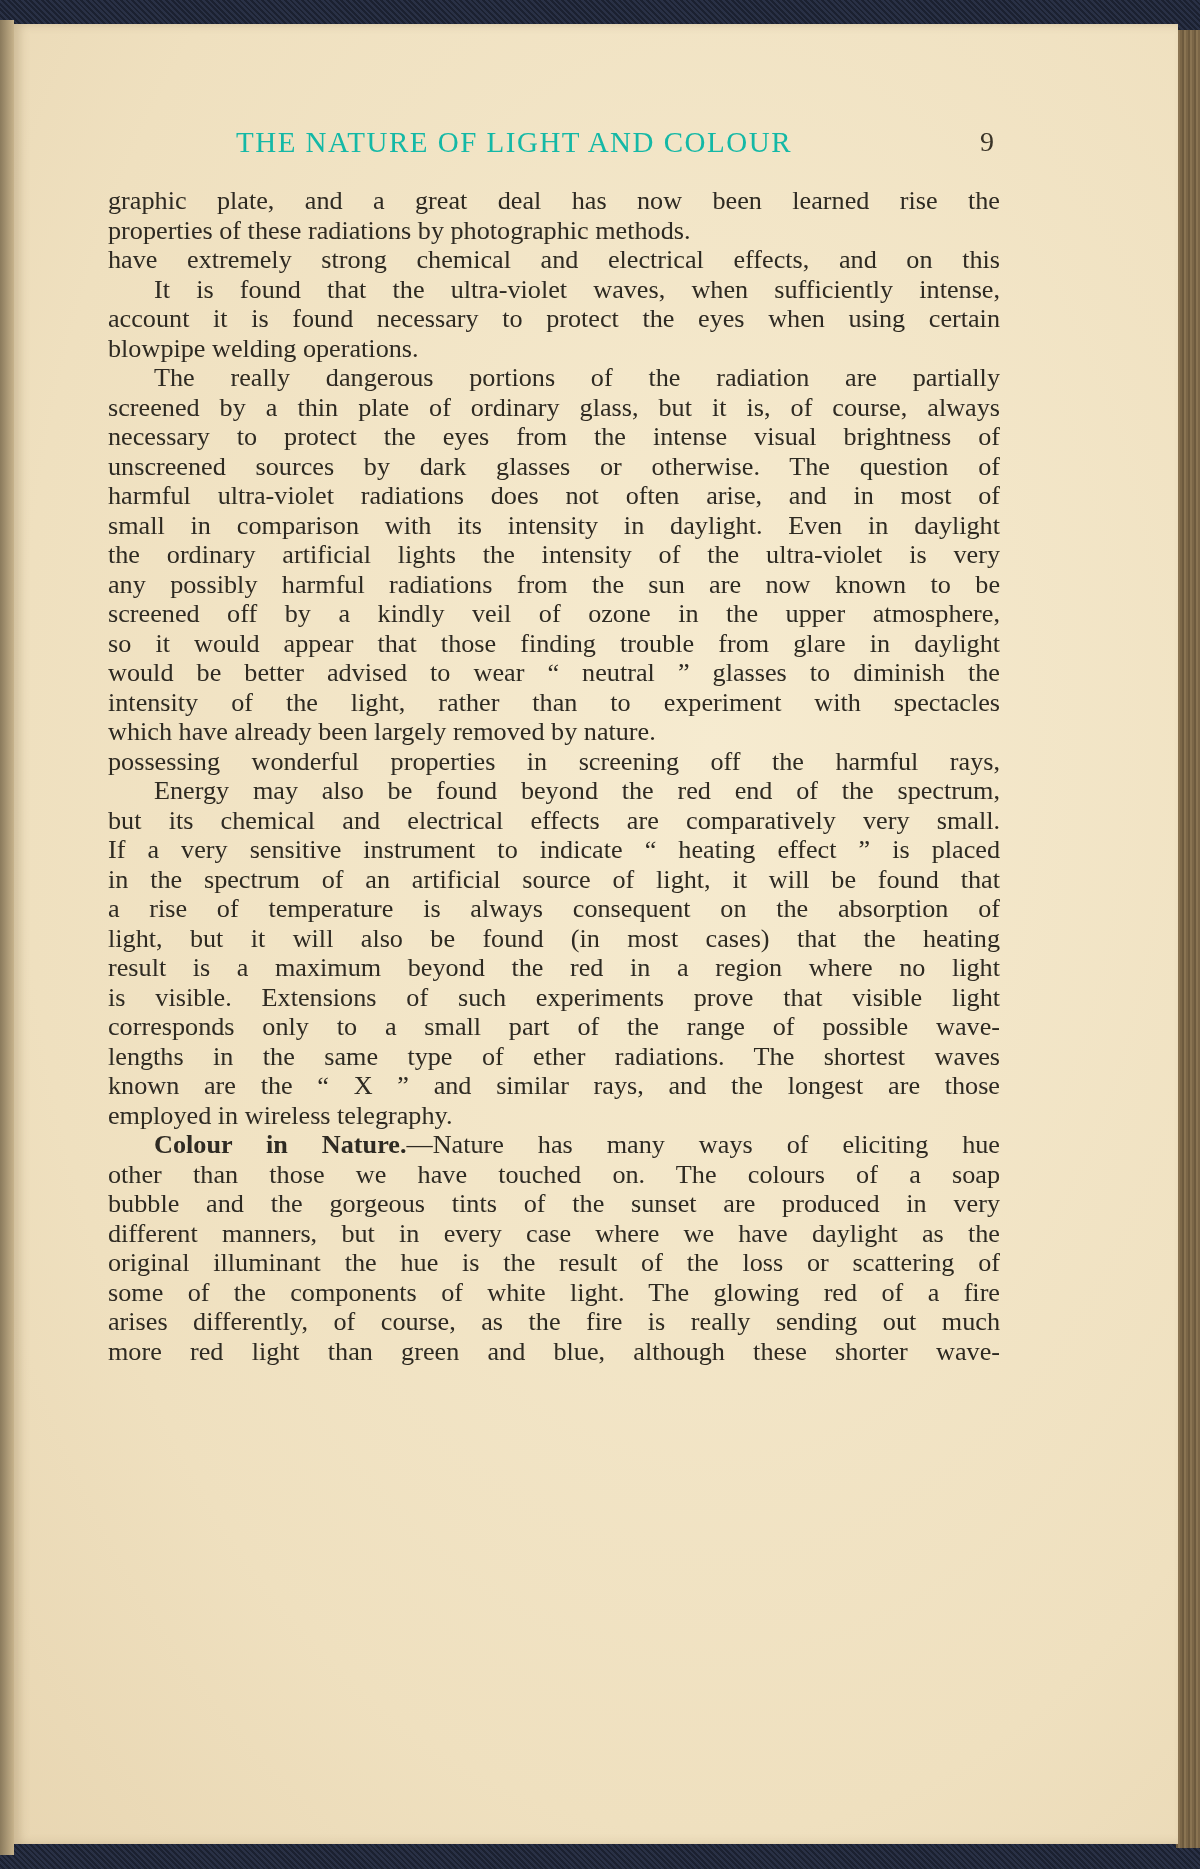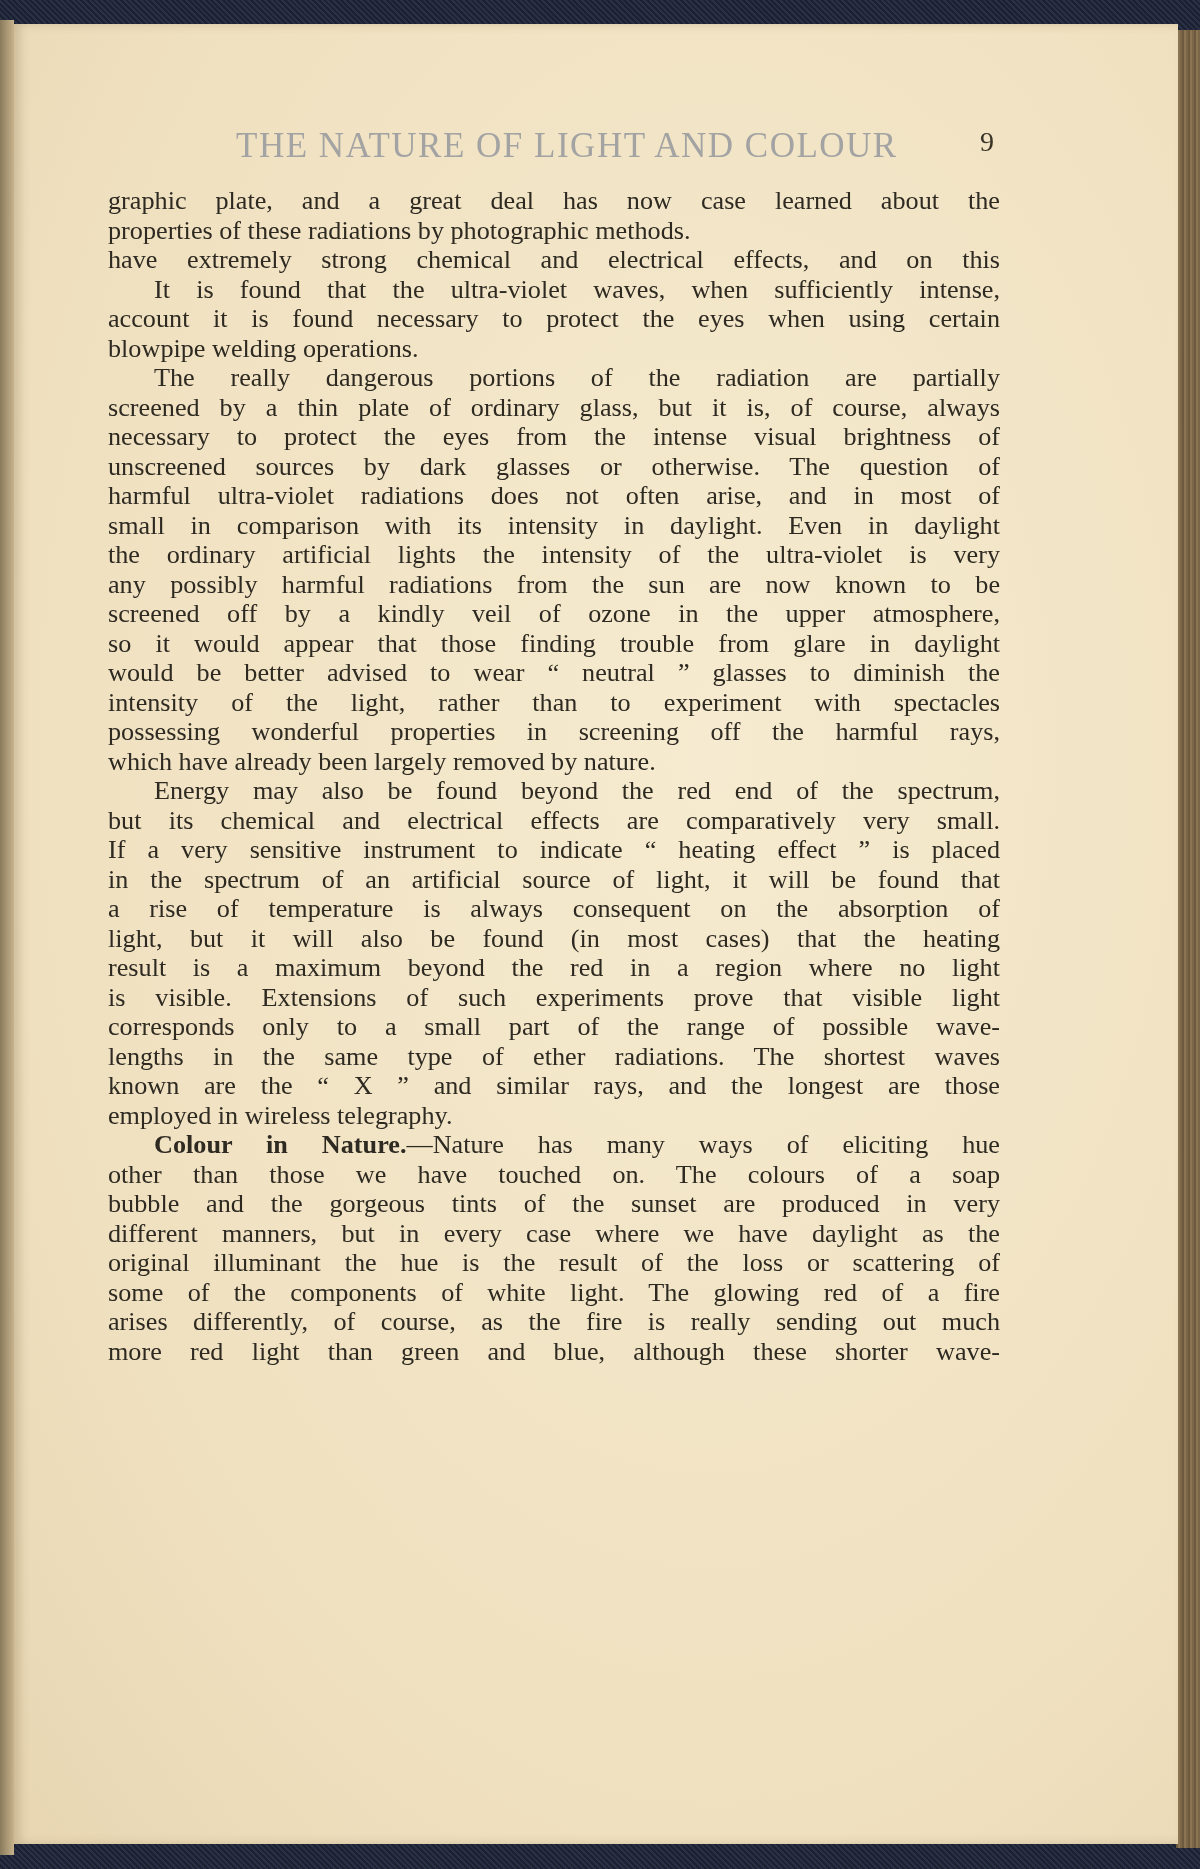--- a/index.html
+++ b/index.html
@@ -17,22 +17,22 @@
     background:repeating-linear-gradient(90deg,#6d5a3e 0 2px,#8a7452 2px 4px,#7b6647 4px 6px);
   }
   .page {
     position:absolute; left:14px; top:24px; width:1164px; height:1820px;
     background:#f1e4c6;
     background-image: radial-gradient(ellipse at 60% 40%, #f6ebd0 0%, #efe0bf 70%, #e8d6b2 100%);
     box-shadow: inset 6px 0 10px rgba(120,95,60,0.25);
   }
   .running-head {
     position:absolute; top:126px; left:236px; width:760px;
-    font-family:"Liberation Serif", serif; font-size:35px; letter-spacing:1.5px;
-    color:#a3a3a3;
+    font-family:"Liberation Serif", serif; font-size:29px; letter-spacing:1.5px;
+    color:#14b8a6;
   }
   .page-number {
     position:absolute; top:126px; left:980px;
     font-family:"Liberation Serif", serif; font-size:28px; color:#3a3428;
   }
   .body-text {
     position:absolute; top:186px; left:108px; width:892px;
     font-family:"Liberation Serif", serif; font-size:26.2px; line-height:29.5px;
     color:#2e2a22; text-align:justify;
   }
@@ -47,42 +47,42 @@
 <div class="left-edge"></div>
 <div class="right-edge"></div>
 
 <div class="page"></div>
 
 <div class="running-head">THE NATURE OF LIGHT AND COLOUR</div>
 <div class="page-number">9</div>
 
 <div class="body-text">
 
-  <span class="line">graphic plate, and a great deal has now case learned about the</span>
+  <span class="line">graphic plate, and a great deal has now been learned rise the</span>
   <span class="line last">properties of these radiations by photographic methods.</span>
 
   <span class="line">have extremely strong chemical and electrical effects, and on this</span>
   <span class="line indent">It is found that the ultra-violet waves, when sufficiently intense,</span>
   <span class="line">account it is found necessary to protect the eyes when using certain</span>
   <span class="line last">blowpipe welding operations.</span>
 
   <span class="line indent">The really dangerous portions of the radiation are partially</span>
   <span class="line">screened by a thin plate of ordinary glass, but it is, of course, always</span>
   <span class="line">necessary to protect the eyes from the intense visual brightness of</span>
   <span class="line">unscreened sources by dark glasses or otherwise.  The question of</span>
   <span class="line">harmful ultra-violet radiations does not often arise, and in most of</span>
   <span class="line">small in comparison with its intensity in daylight.  Even in daylight</span>
   <span class="line">the ordinary artificial lights the intensity of the ultra-violet is very</span>
   <span class="line">any possibly harmful radiations from the sun are now known to be</span>
   <span class="line">screened off by a kindly veil of ozone in the upper atmosphere,</span>
   <span class="line">so it would appear that those finding trouble from glare in daylight</span>
   <span class="line">would be better advised to wear “ neutral ” glasses to diminish the</span>
   <span class="line">intensity of the light, rather than to experiment with spectacles</span>
+  <span class="line last">which have already been largely removed by nature.</span>
   <span class="line">possessing wonderful properties in screening off the harmful rays,</span>
-  <span class="line last">which have already been largely removed by nature.</span>
 
   <span class="line indent">Energy may also be found beyond the red end of the spectrum,</span>
   <span class="line">but its chemical and electrical effects are comparatively very small.</span>
   <span class="line">If a very sensitive instrument to indicate “ heating effect ” is placed</span>
   <span class="line">in the spectrum of an artificial source of light, it will be found that</span>
   <span class="line">a rise of temperature is always consequent on the absorption of</span>
   <span class="line">light, but it will also be found (in most cases) that the heating</span>
   <span class="line">result is a maximum beyond the red in a region where no light</span>
   <span class="line">is visible.  Extensions of such experiments prove that visible light</span>
   <span class="line">corresponds only to a small part of the range of possible wave-</span>

